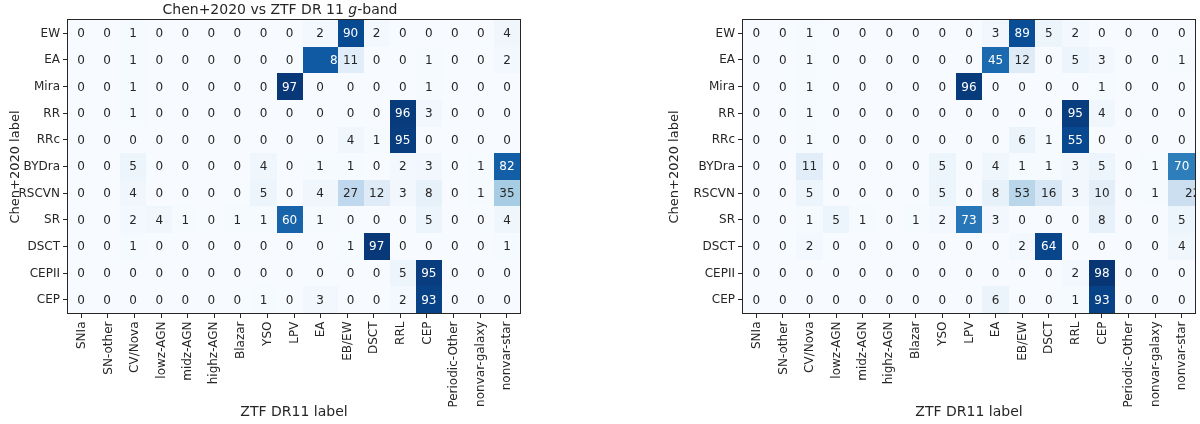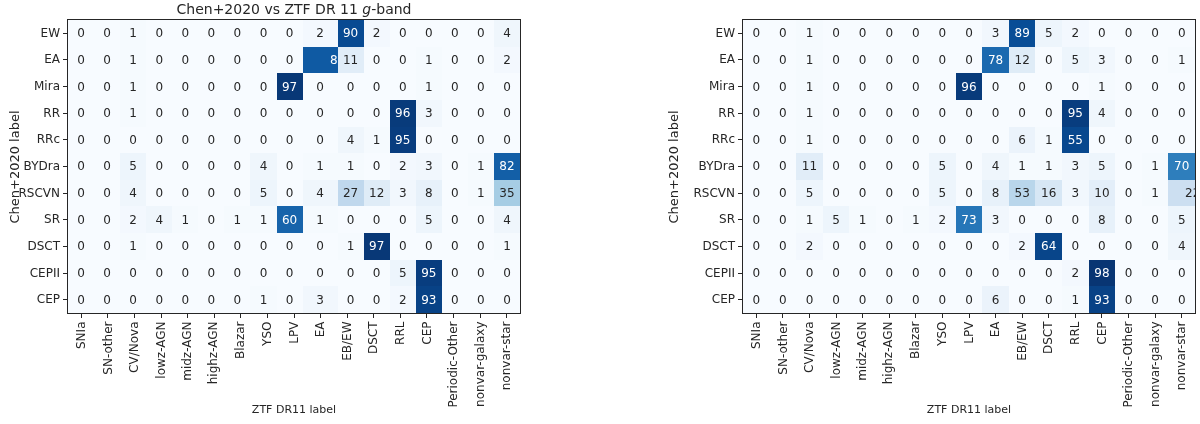--- a/index.html
+++ b/index.html
@@ -14,21 +14,21 @@
     position:absolute; top:1px; transform:translateX(-50%);
     font-size:14px; white-space:nowrap; color:#262626;
   }
   .plot-title .band { font-style:italic; }
   .ylabel {
     position:absolute; white-space:nowrap; font-size:13px; color:#262626;
     transform:translate(-50%,-50%) rotate(-90deg);
   }
   .xlabel {
     position:absolute; top:403px; transform:translateX(-50%);
-    font-size:11px; white-space:nowrap; color:#262626;
+    font-size:14px; white-space:nowrap; color:#262626;
   }
   .grid {
     position:absolute; top:19px; width:454px; height:295px;
     border:1px solid #262626; display:grid;
     grid-template-columns:repeat(17,1fr); grid-template-rows:repeat(11,1fr);
   }
   .cell {
     display:flex; align-items:center; justify-content:center;
     font-size:12px; line-height:1; overflow:hidden;
   }
@@ -41,21 +41,21 @@
     white-space:nowrap; transform-origin:100% 50%; transform:rotate(-90deg);
   }
   .tick { position:absolute; background:#262626; }
 </style>
 </head>
 <body>
 
 <div class="figure">
 
   <div class="panel" style="left:0px;">
-    <div class="plot-title" style="left:294px;"><span>Chen+2020 vs ZTF DR 11 </span><span class="band">g</span><span>-band</span></div>
+    <div class="plot-title" style="left:280px;"><span>Chen+2020 vs ZTF DR 11 </span><span class="band">g</span><span>-band</span></div>
     <div class="ylabel" style="left:14px; top:167px;">Chen+2020 label</div>
     <div class="grid" style="left:67px;">
         <div class="cell" style="background: rgb(247, 251, 255); color: rgb(38, 38, 38);">0</div>
         <div class="cell" style="background: rgb(247, 251, 255); color: rgb(38, 38, 38);">0</div>
         <div class="cell" style="background: rgb(245, 250, 254); color: rgb(38, 38, 38);">1</div>
         <div class="cell" style="background: rgb(247, 251, 255); color: rgb(38, 38, 38);">0</div>
         <div class="cell" style="background: rgb(247, 251, 255); color: rgb(38, 38, 38);">0</div>
         <div class="cell" style="background: rgb(247, 251, 255); color: rgb(38, 38, 38);">0</div>
         <div class="cell" style="background: rgb(247, 251, 255); color: rgb(38, 38, 38);">0</div>
         <div class="cell" style="background: rgb(247, 251, 255); color: rgb(38, 38, 38);">0</div>
@@ -320,21 +320,21 @@
         <div class="cell" style="background: rgb(247, 251, 255); color: rgb(38, 38, 38);">0</div>
         <div class="cell" style="background: rgb(247, 251, 255); color: rgb(38, 38, 38);">0</div>
         <div class="cell" style="background: rgb(247, 251, 255); color: rgb(38, 38, 38);">0</div>
         <div class="cell" style="background: rgb(245, 250, 254); color: rgb(38, 38, 38);">1</div>
         <div class="cell" style="background: rgb(247, 251, 255); color: rgb(38, 38, 38);">0</div>
         <div class="cell" style="background: rgb(247, 251, 255); color: rgb(38, 38, 38);">0</div>
         <div class="cell" style="background: rgb(247, 251, 255); color: rgb(38, 38, 38);">0</div>
         <div class="cell" style="background: rgb(247, 251, 255); color: rgb(38, 38, 38);">0</div>
         <div class="cell" style="background: rgb(247, 251, 255); color: rgb(38, 38, 38);">0</div>
         <div class="cell" style="background: rgb(247, 251, 255); color: rgb(38, 38, 38);">0</div>
-        <div class="cell" style="background: rgb(27, 105, 175); color: rgb(255, 255, 255);">78</div>
+        <div class="cell" style="background: rgb(27, 105, 175); color: rgb(255, 255, 255);">45</div>
         <div class="cell" style="background: rgb(223, 236, 247); color: rgb(38, 38, 38);">12</div>
         <div class="cell" style="background: rgb(247, 251, 255); color: rgb(38, 38, 38);">0</div>
         <div class="cell" style="background: rgb(237, 245, 252); color: rgb(38, 38, 38);">5</div>
         <div class="cell" style="background: rgb(241, 247, 253); color: rgb(38, 38, 38);">3</div>
         <div class="cell" style="background: rgb(247, 251, 255); color: rgb(38, 38, 38);">0</div>
         <div class="cell" style="background: rgb(247, 251, 255); color: rgb(38, 38, 38);">0</div>
         <div class="cell" style="background: rgb(245, 250, 254); color: rgb(38, 38, 38);">1</div>
         <div class="cell" style="background: rgb(247, 251, 255); color: rgb(38, 38, 38);">0</div>
         <div class="cell" style="background: rgb(247, 251, 255); color: rgb(38, 38, 38);">0</div>
         <div class="cell" style="background: rgb(245, 250, 254); color: rgb(38, 38, 38);">1</div>

